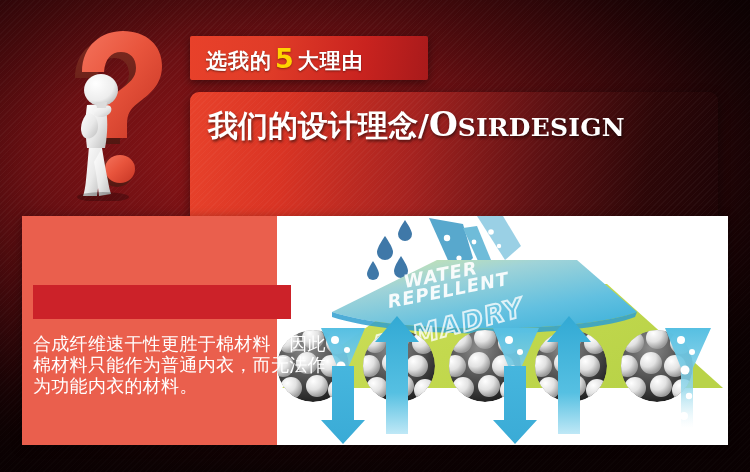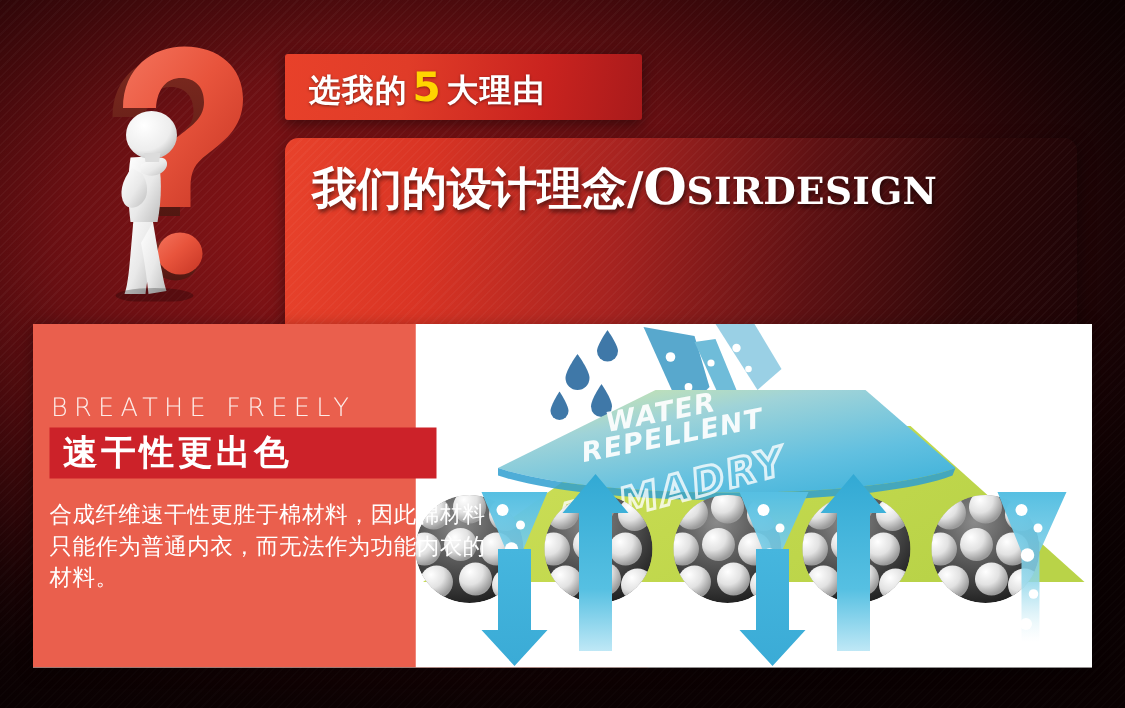--- a/index.html
+++ b/index.html
@@ -113,21 +113,21 @@
   }
   .redbar-label {
     position:absolute; left:42px; top:288px; z-index:9;
     font-family:"DejaVu Sans","Liberation Sans",sans-serif;
     font-weight:bold; font-size:23px; color:#ffffff; letter-spacing:2.5px;
     white-space:nowrap; line-height:28px;
   }
   .body-copy {
     position:absolute; left:33px; top:333px; width:300px; z-index:8;
     font-family:"DejaVu Sans","Liberation Sans",sans-serif;
-    font-size:15px; color:#ffffff; line-height:21px; letter-spacing:0.3px;
+    font-size:18px; color:#ffffff; line-height:21px; letter-spacing:0.3px;
   }
 
   
   .diagram { position:absolute; left:255px; top:0; width:451px; height:229px; z-index:3; }
 </style>
 </head>
 <body>
 
 <div class="canvas">
 
@@ -389,18 +389,16 @@
       <g fill="url(#arrowDn)">
         <path d="M66 150 L77 150 L77 204 L88 204 L66 228 L44 204 L55 204 L55 150 Z"></path>
         <path d="M238 150 L249 150 L249 204 L260 204 L238 228 L216 204 L227 204 L227 150 Z"></path>
       </g>
     </svg>
 
     <div class="panel-left"></div>
     <div class="panel-bottom-wedge"></div>
   </div>
 
-  <div class="eyebrow">BREATHE FREELY</div>
   <div class="redbar"></div>
-  <div class="redbar-label">速干性更出色</div>
   <div class="body-copy">合成纤维速干性更胜于棉材料，因此棉材料只能作为普通内衣，而无法作为功能内衣的材料。</div>
 
 </div>
 
 </body></html>

